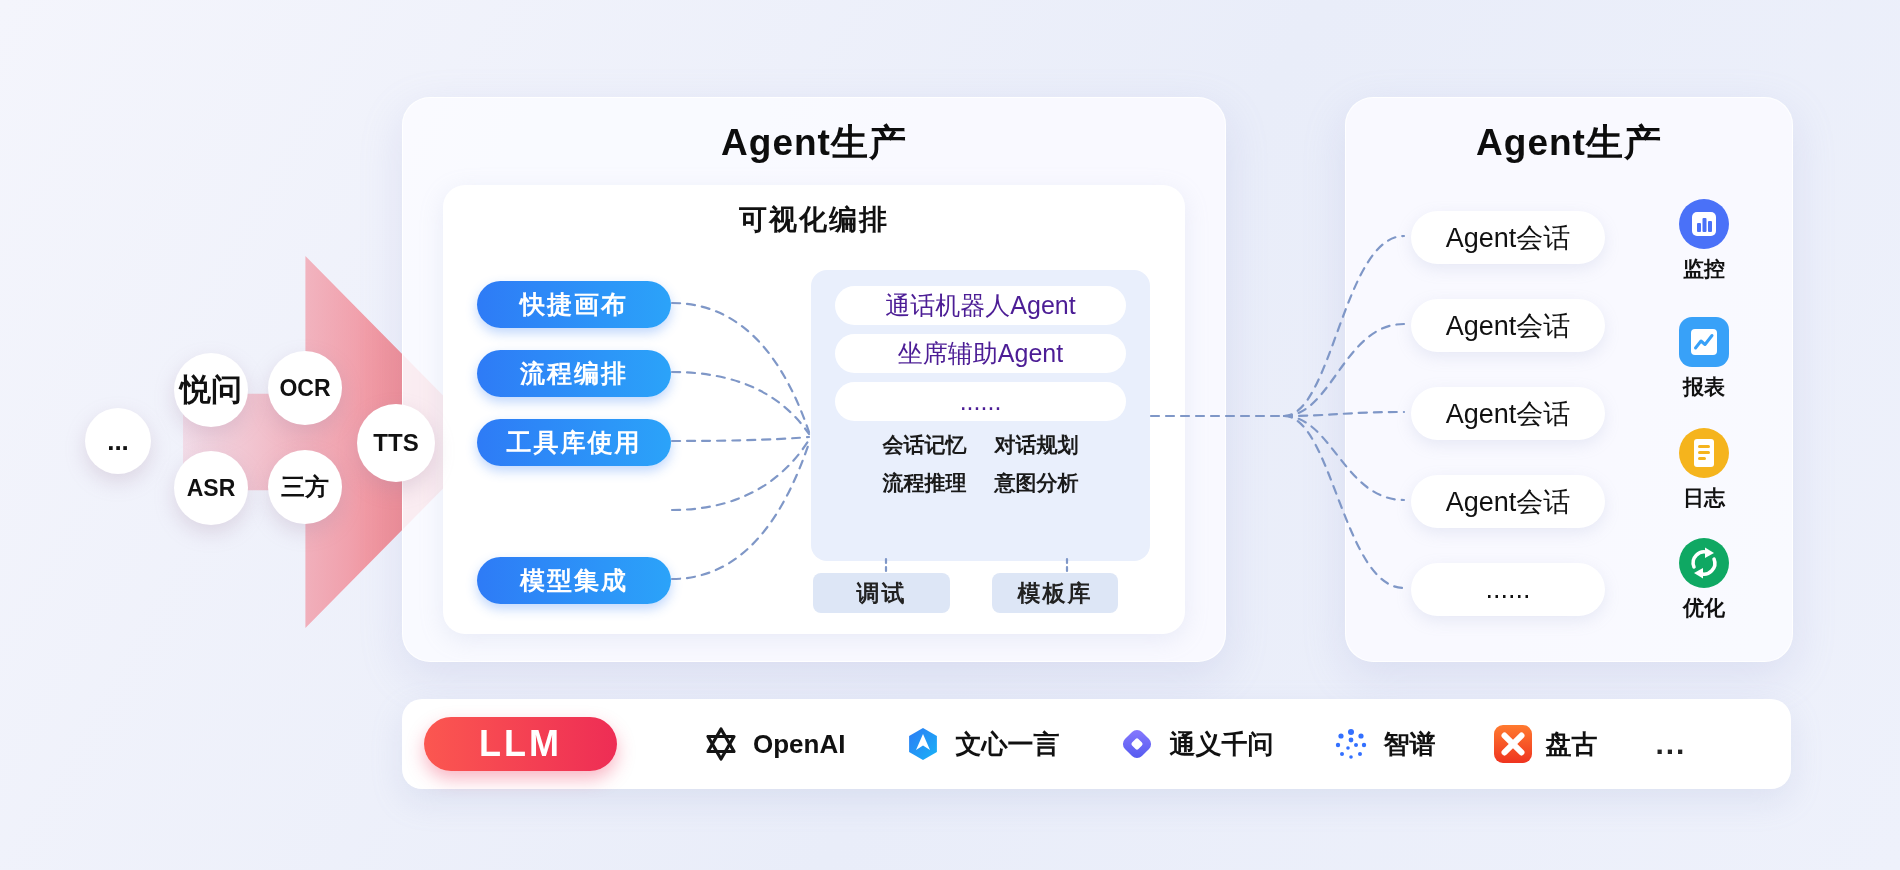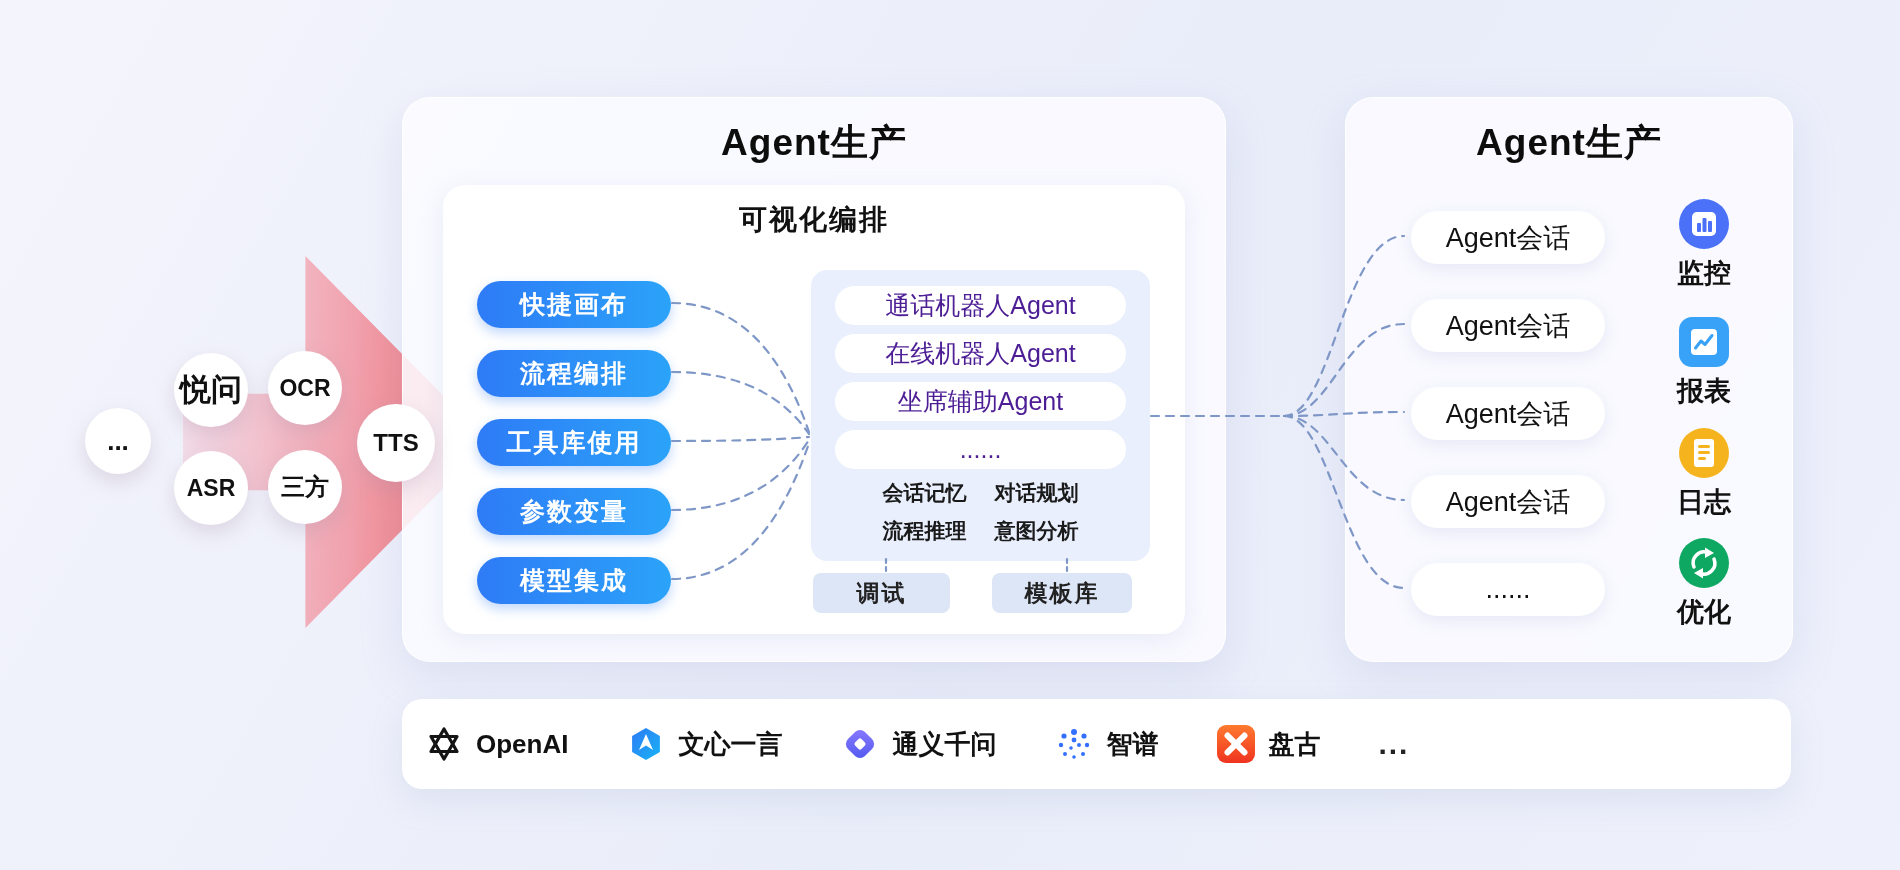--- a/index.html
+++ b/index.html
@@ -40,32 +40,32 @@
 
   .agent-panel{position:absolute;left:368px;top:85px;width:339px;height:291px;background:#e9effc;
     border-radius:16px;padding:16px 24px;box-sizing:border-box;display:flex;flex-direction:column;gap:9px;}
   .agent-pill{height:39px;min-height:39px;background:#fff;border-radius:20px;display:flex;align-items:center;
     justify-content:center;font-size:25px;color:#4c1d95;font-weight:500;}
   .cap-line{display:flex;justify-content:center;gap:28px;font-size:21px;font-weight:600;color:#1a1a1a;line-height:29px;}
   .cap-line:first-of-type{margin-top:8px;}
 
   .action-btn{position:absolute;top:388px;height:40px;background:#dde6f6;border-radius:8px;
     display:flex;align-items:center;justify-content:center;font-size:23px;font-weight:700;color:#222;letter-spacing:2px;}
-  .a0{left:370px;width:137px;} .a1{left:549px;width:140px;}
+  .a0{left:370px;width:137px;} .a1{left:549px;width:126px;}
 
   
   .session-pill{position:absolute;left:65px;width:194px;height:53px;background:#fff;border-radius:27px;
     box-shadow:0 5px 16px rgba(150,160,200,0.18);display:flex;align-items:center;justify-content:center;
     font-size:27px;color:#111;font-weight:500;}
   .s0{top:113px;} .s1{top:201px;} .s2{top:289px;} .s3{top:377px;} .s4{top:465px;}
   .feature{position:absolute;left:322px;width:72px;display:flex;flex-direction:column;align-items:center;gap:5px;}
   .f0{top:100px;} .f1{top:218px;} .f2{top:329px;} .f3{top:439px;}
   .feat-icon{width:52px;height:52px;display:block;}
   .feat-icon svg{width:52px;height:52px;display:block;}
-  .feat-label{font-size:27px;font-weight:700;color:#111;}
+  .feat-label{font-size:21px;font-weight:700;color:#111;}
 
   
   .connectors{position:absolute;left:0;top:0;width:1900px;height:870px;z-index:4;pointer-events:none;}
 
   
   .llm-bar{position:absolute;left:402px;top:699px;width:1389px;height:90px;background:#fff;border-radius:20px;
     box-shadow:0 12px 32px rgba(150,160,205,0.18);display:flex;align-items:center;
     padding:0 30px 0 22px;box-sizing:border-box;z-index:2;}
   .llm-pill{width:193px;height:54px;border-radius:27px;background:linear-gradient(90deg,#fb5750,#ee2d55);
     color:#fff;font-size:36px;font-weight:800;display:flex;align-items:center;justify-content:center;
@@ -101,26 +101,24 @@
   </div>
 
   <section class="panel production">
     <h2>Agent生产</h2>
     <div class="card">
       <h3>可视化编排</h3>
 
       <div class="tool-btn t0">快捷画布</div>
       <div class="tool-btn t1">流程编排</div>
       <div class="tool-btn t2">工具库使用</div>
-      <div class="tool-btn t3">参数变量</div>
       <div class="tool-btn t4">模型集成</div>
 
       <div class="agent-panel">
         <div class="agent-pill">通话机器人Agent</div>
-        <div class="agent-pill">在线机器人Agent</div>
         <div class="agent-pill">坐席辅助Agent</div>
         <div class="agent-pill">......</div>
         <div class="cap-line">
           <span>会话记忆</span>
           <span>对话规划</span>
         </div>
         <div class="cap-line">
           <span>流程推理</span>
           <span>意图分析</span>
         </div>
@@ -200,20 +198,21 @@
       <path d="M1284,416 C1332,416 1344,324 1404,324"></path>
       <path d="M1284,416 C1332,416 1344,412 1404,412"></path>
       <path d="M1284,416 C1332,416 1344,500 1404,500"></path>
       <path d="M1284,416 C1332,416 1344,588 1404,588"></path>
       <path d="M886,559 L886,573" stroke-dasharray="4 4"></path>
       <path d="M1067,559 L1067,573" stroke-dasharray="4 4"></path>
     </g>
   </svg>
 
   <section class="llm-bar">
+    <div class="llm-pill">LLM</div>
 
     <div class="provider">
       <span class="p-icon">
         <svg viewBox="0 0 40 40">
             <g fill="none" stroke="#141414" stroke-width="3.2" stroke-linejoin="round">
               <path d="M20 5 L33 27.5 L7 27.5 Z"></path>
               <path d="M20 35 L7 12.5 L33 12.5 Z"></path>
             </g>
           </svg>
       </span>

